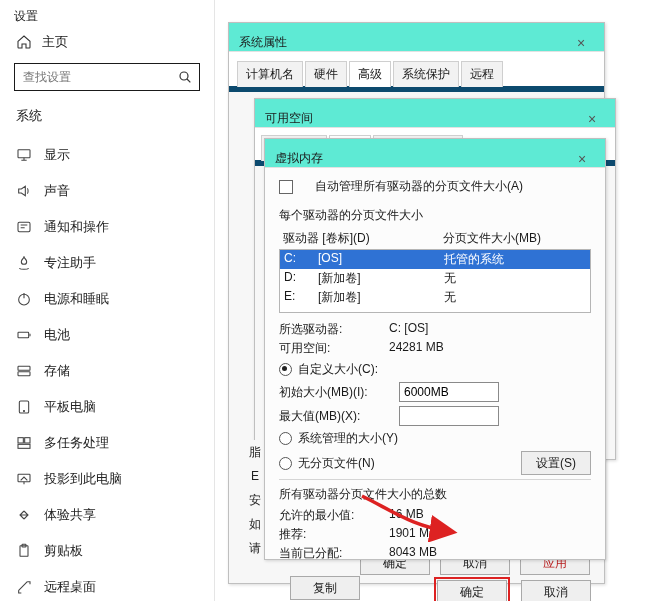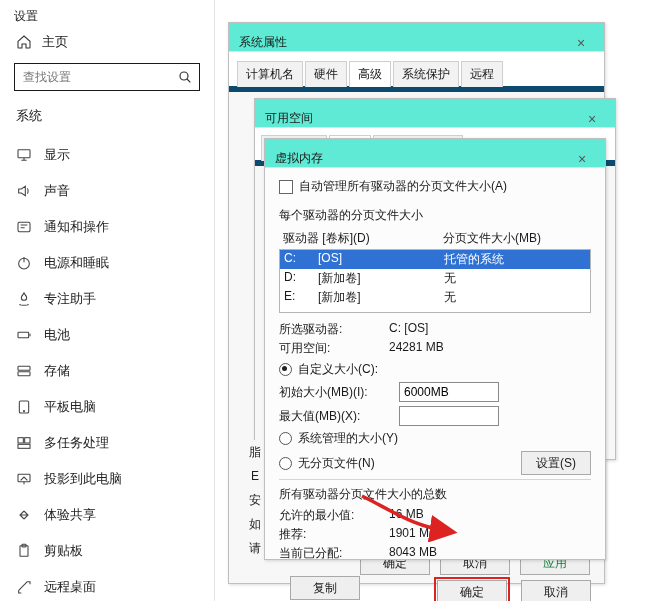--- a/index.html
+++ b/index.html
@@ -75,21 +75,21 @@
   .sp-body { padding: 8px; }
   .sp-btnrow {
     position: absolute; bottom: 8px; left: 0; right: 0;
     display: flex; justify-content: flex-end; gap: 10px; padding: 0 14px;
   }
   .winbtn {
     min-width: 68px; height: 22px; border: 1px solid #a9a9a9;
     background: #efefef; font-size: 12px; display: inline-flex;
     align-items: center; justify-content: center;
   }
-  .winbtn.disabled { color: #15803d; }
+  .winbtn.disabled { color: #b91c1c; }
 
   
   #perfopts { left: 254px; top: 98px; width: 360px; height: 360px; }
   #perfopts .tabstrip { padding: 6px 6px 0 6px; }
   
 
   
   #sliver {
     position: absolute;
     left: 246px; top: 440px; width: 18px; height: 130px;
@@ -99,21 +99,21 @@
   }
 
   
   #copybtn {
     position: absolute; left: 290px; top: 576px;
   }
 
   
   #vmem { left: 264px; top: 138px; width: 340px; height: 420px; background: #fcfcfc; }
   #vmem .body { padding: 10px 14px; font-size: 12px; }
-  .chk { display: inline-flex; align-items: center; gap: 6px; margin-bottom: 6px; }
+  .chk { display: inline-flex; align-items: center; gap: 22px; margin-bottom: 6px; }
   .chk .box { width: 12px; height: 12px; border: 1px solid #666; background: #fff; }
   .group-label { margin: 6px 0 4px 0; }
   .drive-head { display: flex; padding: 2px 4px; }
   .drive-head .c1 { flex: 0 0 160px; }
   .drive-list {
     border: 1px solid #b5b5b5; background: #fff; height: 62px;
   }
   .drive-row { display: flex; padding: 1px 4px; }
   .drive-row .dletter { flex: 0 0 34px; }
   .drive-row .dlabel  { flex: 0 0 126px; }
@@ -199,33 +199,33 @@
             <svg viewBox="0 0 24 24" fill="none" stroke="currentColor" stroke-width="1.6">
               <rect x="3" y="5" width="18" height="14" rx="2"></rect>
               <path d="M7 9h10M7 13h6"></path>
             </svg>
           </span>
           <span>通知和操作</span>
         </div>
         <div class="nav-item">
           <span class="icon">
             <svg viewBox="0 0 24 24" fill="none" stroke="currentColor" stroke-width="1.6">
+              <path d="M12 2c0 4-4 4-4 8a4 4 0 0 0 8 0c0-4-4-4-4-8zM5 20c2 2 12 2 14 0"></path>
+            </svg>
+          </span>
+          <span>专注助手</span>
+        </div>
+        <div class="nav-item">
+          <span class="icon">
+            <svg viewBox="0 0 24 24" fill="none" stroke="currentColor" stroke-width="1.6">
               <circle cx="12" cy="13" r="8"></circle>
               <path d="M12 3v8"></path>
             </svg>
           </span>
           <span>电源和睡眠</span>
-        </div>
-        <div class="nav-item">
-          <span class="icon">
-            <svg viewBox="0 0 24 24" fill="none" stroke="currentColor" stroke-width="1.6">
-              <path d="M12 2c0 4-4 4-4 8a4 4 0 0 0 8 0c0-4-4-4-4-8zM5 20c2 2 12 2 14 0"></path>
-            </svg>
-          </span>
-          <span>专注助手</span>
         </div>
         <div class="nav-item">
           <span class="icon">
             <svg viewBox="0 0 24 24" fill="none" stroke="currentColor" stroke-width="1.6">
               <rect x="3" y="8" width="16" height="8" rx="1"></rect>
               <path d="M21 10v4"></path>
             </svg>
           </span>
           <span>电池</span>
         </div>

